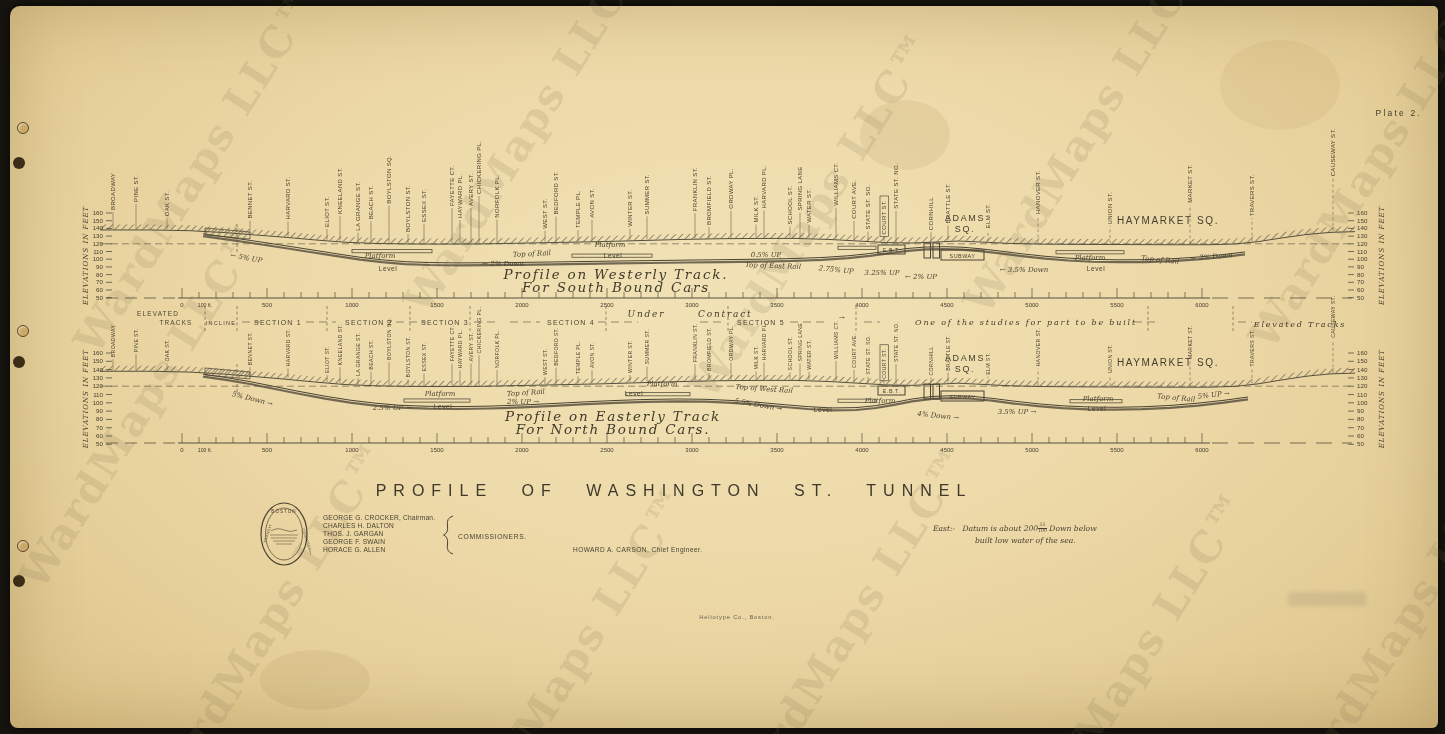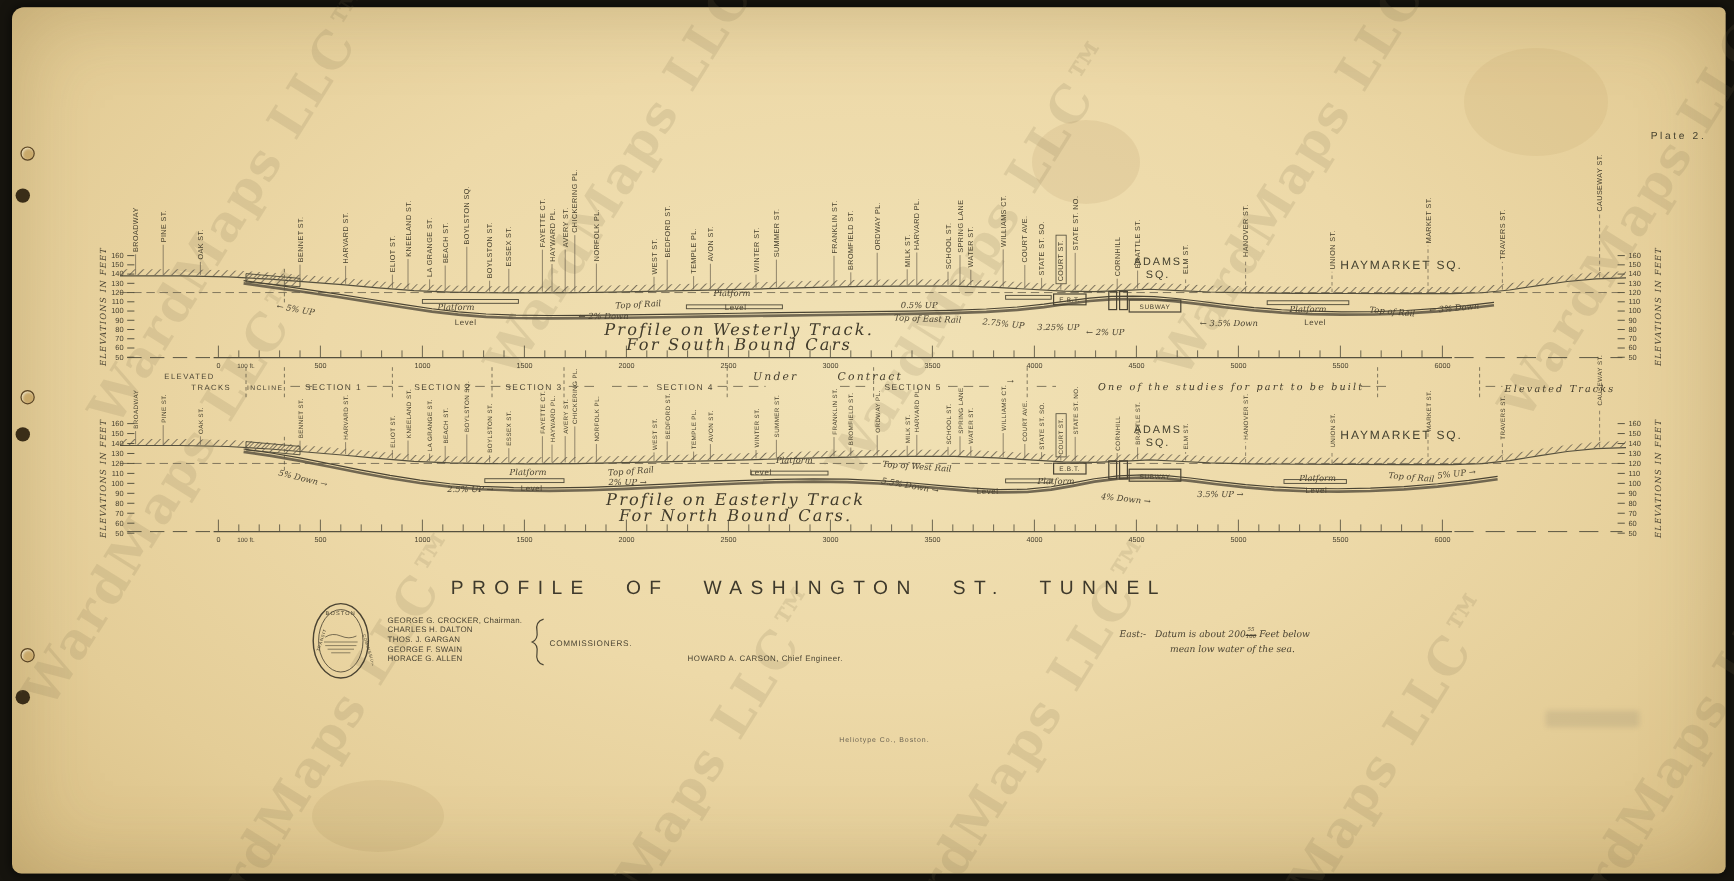--- a/index.html
+++ b/index.html
@@ -631,22 +631,22 @@
     <div>THOS. J. GARGAN</div>
     <div>GEORGE F. SWAIN</div>
     <div>HORACE G. ALLEN</div>
   </div>
   <div class="ov commlbl">COMMISSIONERS.</div>
   <div class="ov engineer">HOWARD A. CARSON, Chief Engineer.</div>
 
   <div class="ov note">
     <span>East:-</span>&nbsp;&nbsp;
     <span>Datum is about 200</span><span class="frac"><i class="num">55</i><i>100</i></span>
-    <span>Feet below</span>
-    <span class="l2">mean low water of the sea.</span>
+    <span>Down below</span>
+    <span class="l2">built low water of the sea.</span>
   </div>
 
   <div class="ov printer">Heliotype Co., Boston.</div>
   <div class="ov smudge"></div>
 
   <svg class="sealwrap" width="54" height="70" viewBox="0 0 54 70">
     <ellipse cx="27" cy="35" rx="23" ry="31" fill="none" stroke="#4a4332" stroke-width="1.2"></ellipse>
     <ellipse cx="27" cy="35" rx="18.5" ry="26" fill="none" stroke="#4a4332" stroke-width=".7"></ellipse>
     <text x="27" y="13.5" text-anchor="middle" font-size="4.6" letter-spacing="1">BOSTON</text>
     <text x="9" y="44" font-size="3.6" letter-spacing=".6" transform="rotate(-72 9 44)">TRANSIT</text>

